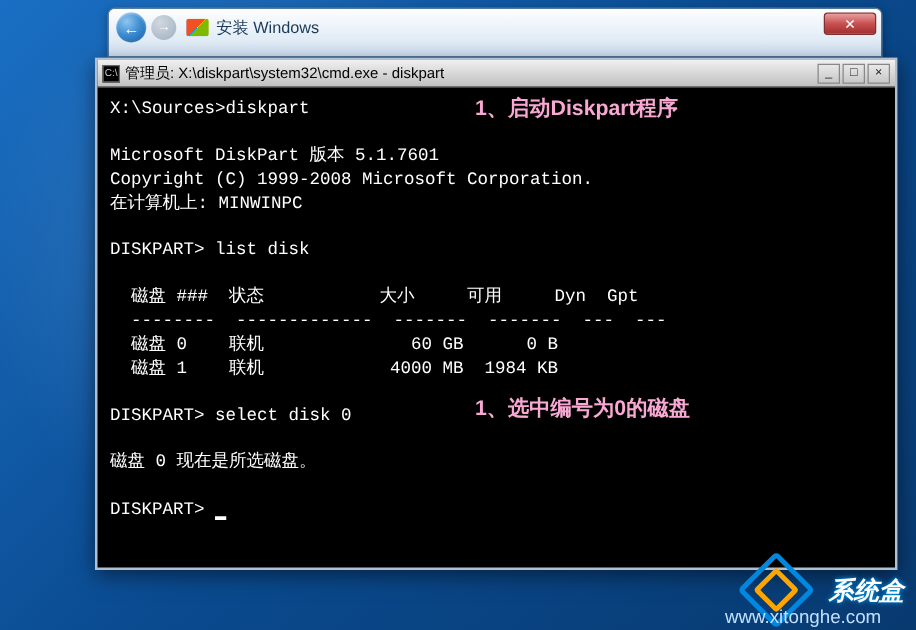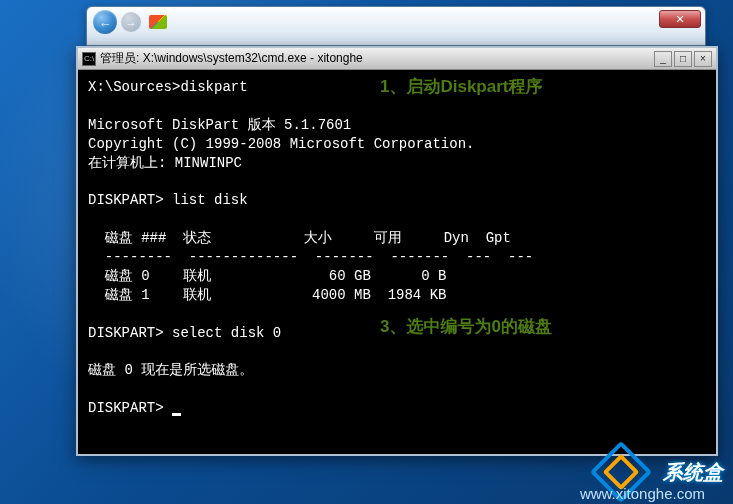--- a/index.html
+++ b/index.html
@@ -12,21 +12,21 @@
 .flag{width:18px;height:14px;background:linear-gradient(135deg,#f25022 0 48%,transparent 48% 52%,#7fba00 52%),linear-gradient(45deg,#00a4ef 0 48%,transparent 48% 52%,#ffb900 52%);margin-right:6px;border-radius:2px}
 .installer-title{font-size:13px;color:#1a3a5a}
 .installer-close{position:absolute;right:4px;top:3px;width:42px;height:18px;background:linear-gradient(to bottom,#e8a0a0 0%,#c85050 50%,#a03030 100%);border:1px solid #803030;border-radius:3px;display:flex;align-items:center;justify-content:center;color:#fff;font-size:11px}
 .cmd{position:absolute;left:76px;top:46px;width:642px;height:410px;background:#000;border:2px solid #b0c0d0;box-shadow:0 4px 16px rgba(0,0,0,0.5)}
 .cmd-title{height:22px;background:linear-gradient(to bottom,#f0f0f0 0%,#d8d8d8 50%,#c0c0c0 100%);border-bottom:1px solid #888;display:flex;align-items:center;padding:0 4px;font-size:12px}
 .cmd-icon{width:14px;height:14px;background:#000;border:1px solid #666;margin-right:4px;display:flex;align-items:center;justify-content:center;color:#ccc;font-size:8px}
 .cmd-title-text{flex:1;color:#000;white-space:nowrap;overflow:hidden}
 .cmd-btns{display:flex;gap:2px}
 .cmd-btn{width:18px;height:16px;background:linear-gradient(to bottom,#e8e8e8,#c8c8c8);border:1px solid #888;display:flex;align-items:center;justify-content:center;font-size:10px;color:#222}
 .cmd-body{padding:8px 10px;font-family:"NSimSun",SimSun,"Courier New",monospace;font-size:14px;line-height:1.35;color:#fff;position:relative;height:calc(100% - 22px);white-space:pre}
-.annotation{position:absolute;color:#4d7c0f;font-family:"Microsoft YaHei",SimHei,sans-serif;font-size:17px;font-weight:bold;white-space:nowrap}
+.annotation{position:absolute;color:#f9a8d4;font-family:"Microsoft YaHei",SimHei,sans-serif;font-size:17px;font-weight:bold;white-space:nowrap}
 .a1{left:302px;top:6px}
 .a2{left:302px;top:126px}
 .a3{left:302px;top:246px}
 .cursor{display:inline-block;width:9px;height:3px;background:#fff;vertical-align:bottom;margin-bottom:2px;animation:blink 1s steps(1) infinite}
 @keyframes blink{50%{opacity:0}}
 .watermark{position:absolute;right:10px;bottom:10px;display:flex;align-items:center;gap:20px}
 .wm-sq{width:44px;height:44px;position:relative}
 .wm-sq::before{content:"";position:absolute;inset:0;border:4px solid #0088e0;transform:rotate(45deg);border-radius:4px}
 .wm-sq::after{content:"";position:absolute;left:9px;top:9px;right:9px;bottom:9px;border:4px solid #ffa500;transform:rotate(45deg);border-radius:3px}
 .wm-text{color:#fff;font-size:20px;font-weight:bold;font-style:italic;text-shadow:0 0 4px #0af}
@@ -35,28 +35,29 @@
 </head>
 <body>
 
 <div class="rays"></div>
 
 <div class="installer">
   <div class="installer-bar">
     <div class="nav-back">←</div>
     <div class="nav-fwd">→</div>
     <div class="flag"></div>
+    <div class="installer-title">安装 Windows</div>
   </div>
   <div class="installer-close">✕</div>
 </div>
 
 <div class="cmd">
   <div class="cmd-title">
     <div class="cmd-icon">C:\</div>
-    <div class="cmd-title-text">管理员: X:\windows\system32\cmd.exe - xitonghe</div>
+    <div class="cmd-title-text">管理员: X:\diskpart\system32\cmd.exe - diskpart</div>
     <div class="cmd-btns">
       <div class="cmd-btn">_</div>
       <div class="cmd-btn">□</div>
       <div class="cmd-btn">×</div>
     </div>
   </div>
   <div class="cmd-body"><span>X:\Sources&gt;diskpart</span>
 
 <span>Microsoft DiskPart 版本 5.1.7601</span>
 <span>Copyright (C) 1999-2008 Microsoft Corporation.</span>
@@ -68,21 +69,21 @@
 <span>  --------  -------------  -------  -------  ---  ---</span>
 <span>  磁盘 0    联机              60 GB      0 B</span>
 <span>  磁盘 1    联机            4000 MB  1984 KB</span>
 
 <span>DISKPART&gt; select disk 0</span>
 
 <span>磁盘 0 现在是所选磁盘。</span>
 
 <span>DISKPART&gt; </span><span class="cursor"></span>
 <div class="annotation a1">1、启动Diskpart程序</div>
-<div class="annotation a3">3、选中编号为0的磁盘</div>
+<div class="annotation a3">1、选中编号为0的磁盘</div>
 </div>
 </div>
 
 <div class="watermark">
   <div class="wm-sq"></div>
   <div class="wm-text">系统盒</div>
 </div>
 <div class="wm-url">www.xitonghe.com</div>
 
 </body></html>

